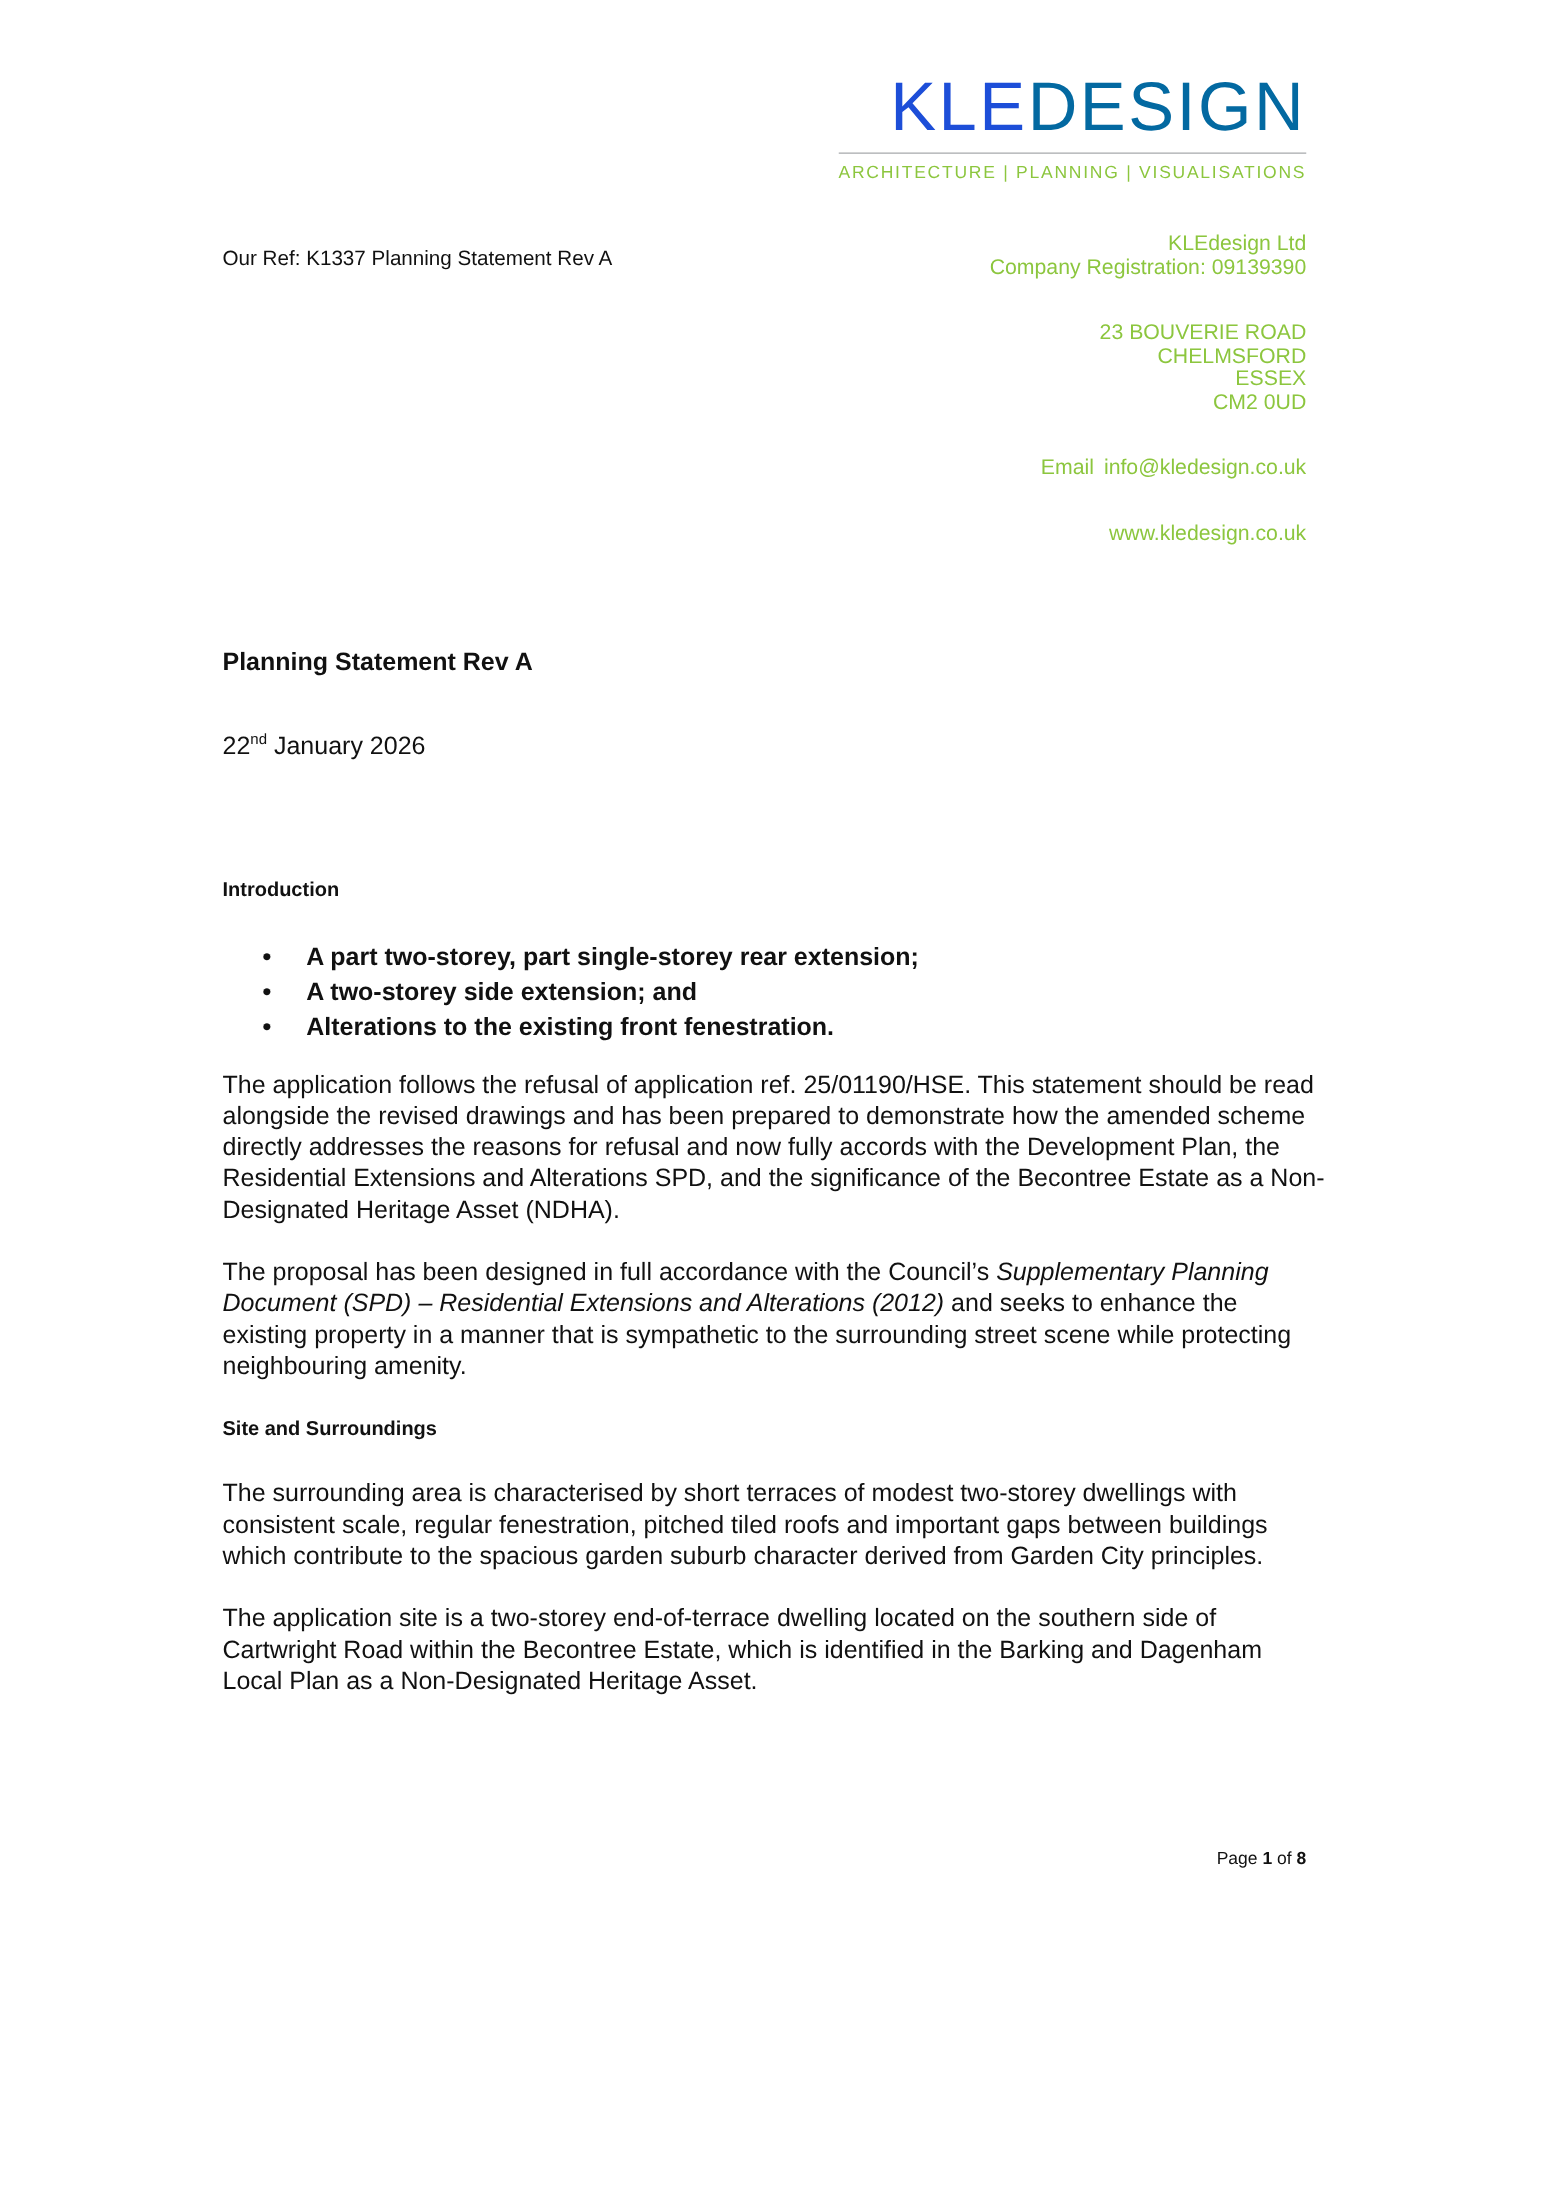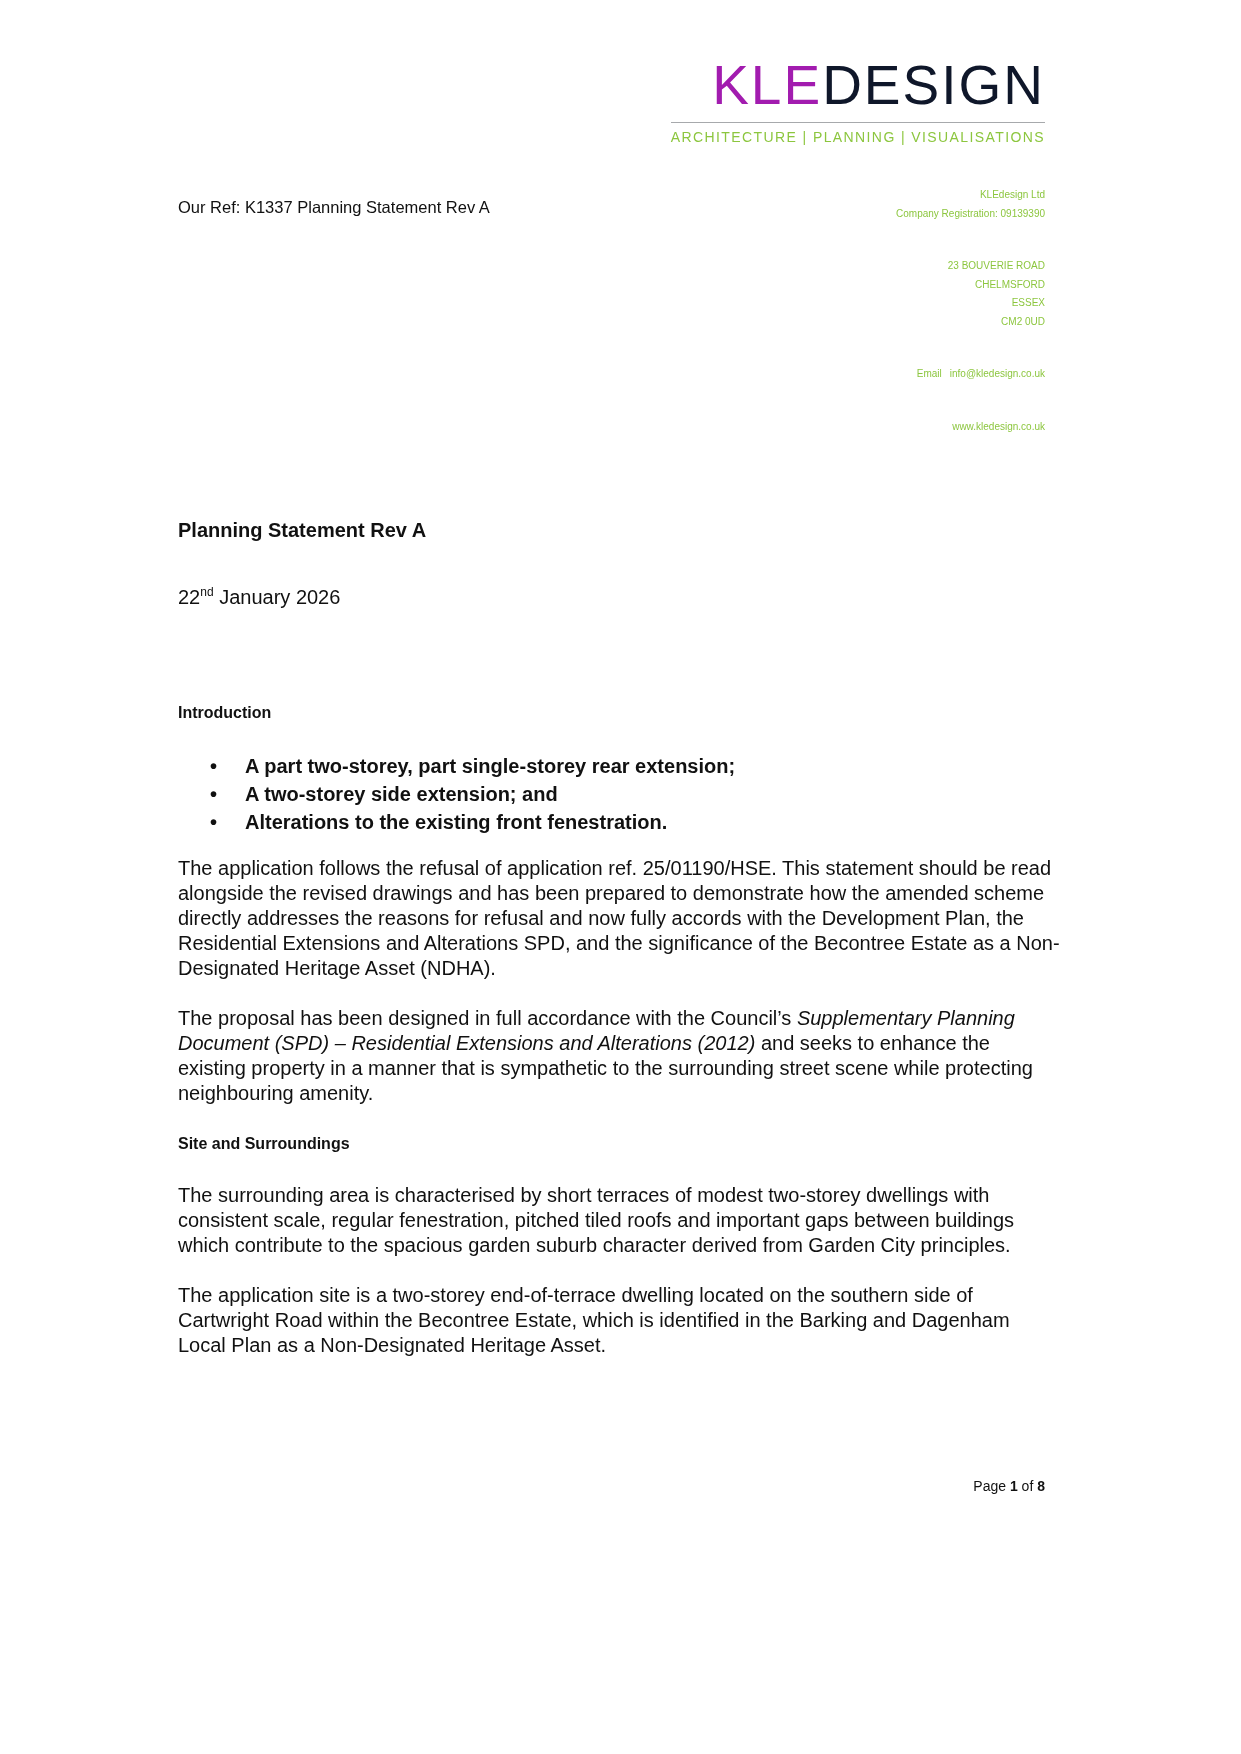--- a/index.html
+++ b/index.html
@@ -22,22 +22,22 @@
     right: 196px;
     text-align: right;
   }
   .logo-word {
     font-size: 55px;
     line-height: 55px;
     letter-spacing: 2px;
     font-weight: 400;
     white-space: nowrap;
   }
-  .logo-kle { color: #a21caf; margin-left: 33px; }
-  .logo-design { color: #0f172a; }
+  .logo-kle { color: #1d4ed8; margin-left: 33px; }
+  .logo-design { color: #0369a1; }
   .logo-divider {
     border: none;
     border-top: 1px solid #a7a9ac;
     margin: 9px 0 6px 0;
     width: 100%;
   }
   .tagline {
     color: #8CC63E;
     font-size: 14px;
     letter-spacing: 1.4px;
@@ -51,21 +51,21 @@
     left: 178px;
     font-size: 16.5px;
     color: #111111;
   }
   .contact-block {
     position: absolute;
     top: 186px;
     right: 196px;
     text-align: right;
     color: #8CC63E;
-    font-size: 10px;
+    font-size: 17px;
     line-height: 18.5px;
   }
   .contact-group { margin-bottom: 34px; }
   .contact-group:last-child { margin-bottom: 0; }
   .email-label { margin-right: 8px; padding-left: 20px; }
 
   
   .doc-body {
     position: absolute;
     top: 518px;

